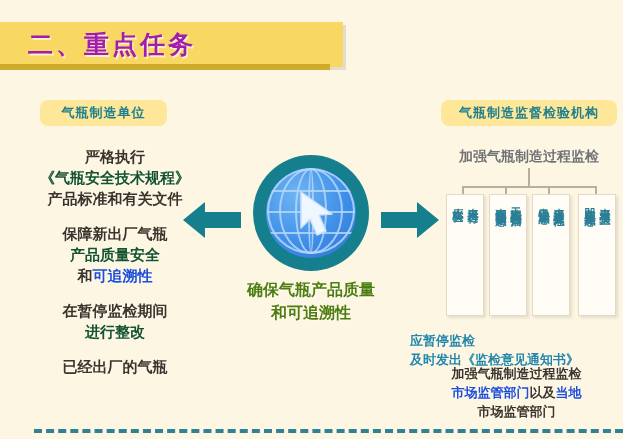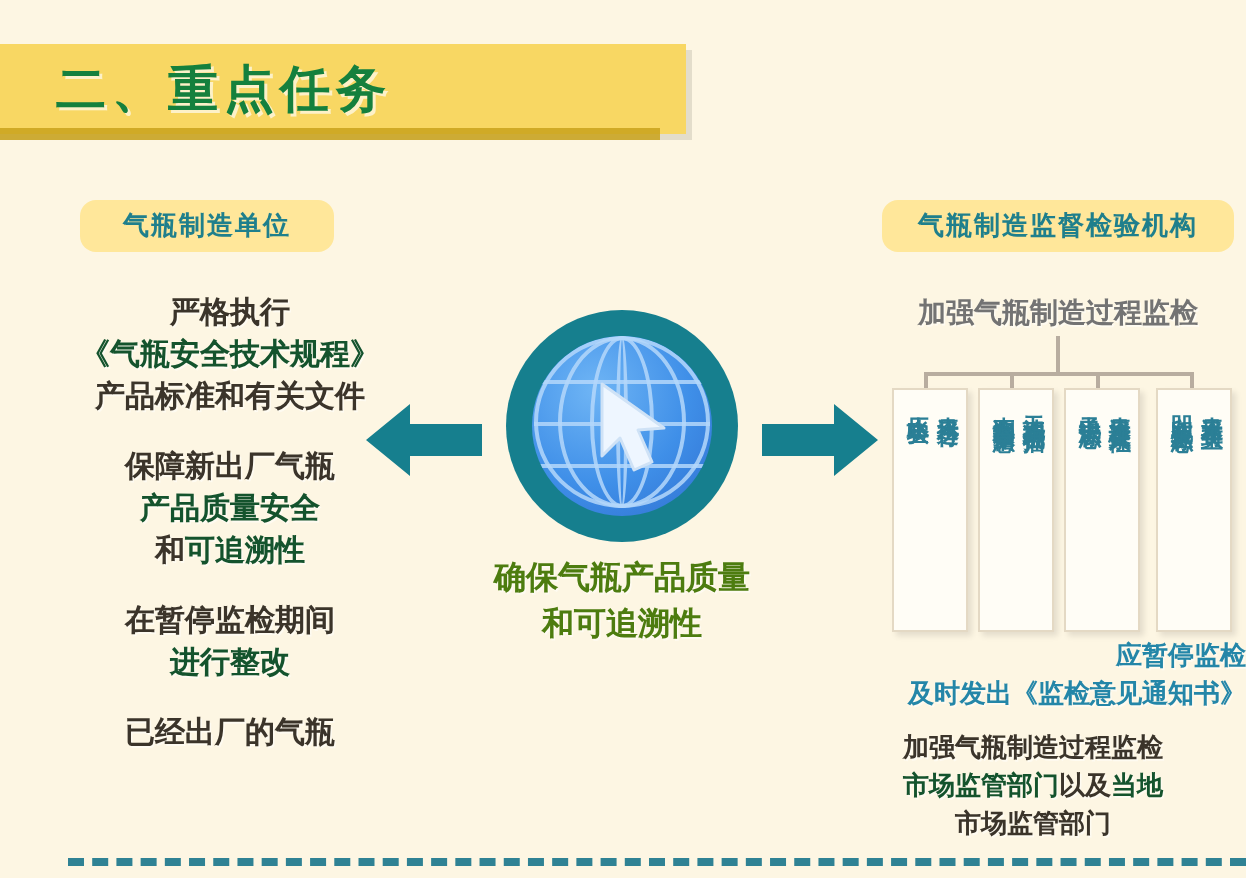--- a/index.html
+++ b/index.html
@@ -34,21 +34,21 @@
     background: #c9a21b;
     opacity: 0.85;
   }
   #title-text {
     position: absolute;
     left: 28px;
     top: 28px;
     font-size: 25px;
     font-weight: bold;
     letter-spacing: 3px;
-    color: #15803d;
+    color: #a21caf;
     text-shadow: 1.5px 1.5px 0 rgba(255,255,255,0.65);
     white-space: nowrap;
     z-index: 3;
   }
 
   
   .badge {
     position: absolute;
     background: #ffe79a;
     border-radius: 8px;
@@ -91,21 +91,21 @@
     font-weight: bold;
     line-height: 21px;
     color: #3b342a;
     white-space: nowrap;
     text-shadow: 0.8px 0.8px 0 rgba(255,255,255,0.5);
   }
   .lline.hl {
     color: #14532d;
   }
   .mix-dark { color: #3b342a; }
-  .mix-teal { color: #14532d; }
+  .mix-teal { color: #1d4ed8; }
 
   
   #globe-wrap {
     position: absolute;
     left: 253px;
     top: 155px;
     width: 116px;
     height: 116px;
   }
   #globe-ring {
@@ -260,23 +260,23 @@
     letter-spacing: 1px;
     white-space: nowrap;
   }
   .vtext.sub {
     color: #2b7f96;
   }
 
   #right-note {
     position: absolute;
     left: 410px;
-    top: 318px;
+    top: 331px;
     width: 213px;
-    text-align: right;
+    text-align: left;
   }
   .rnote-line {
     font-size: 13px;
     font-weight: bold;
     line-height: 19px;
     color: #2486a8;
     white-space: nowrap;
     text-shadow: 0.8px 0.8px 0 rgba(255,255,255,0.5);
   }
 

